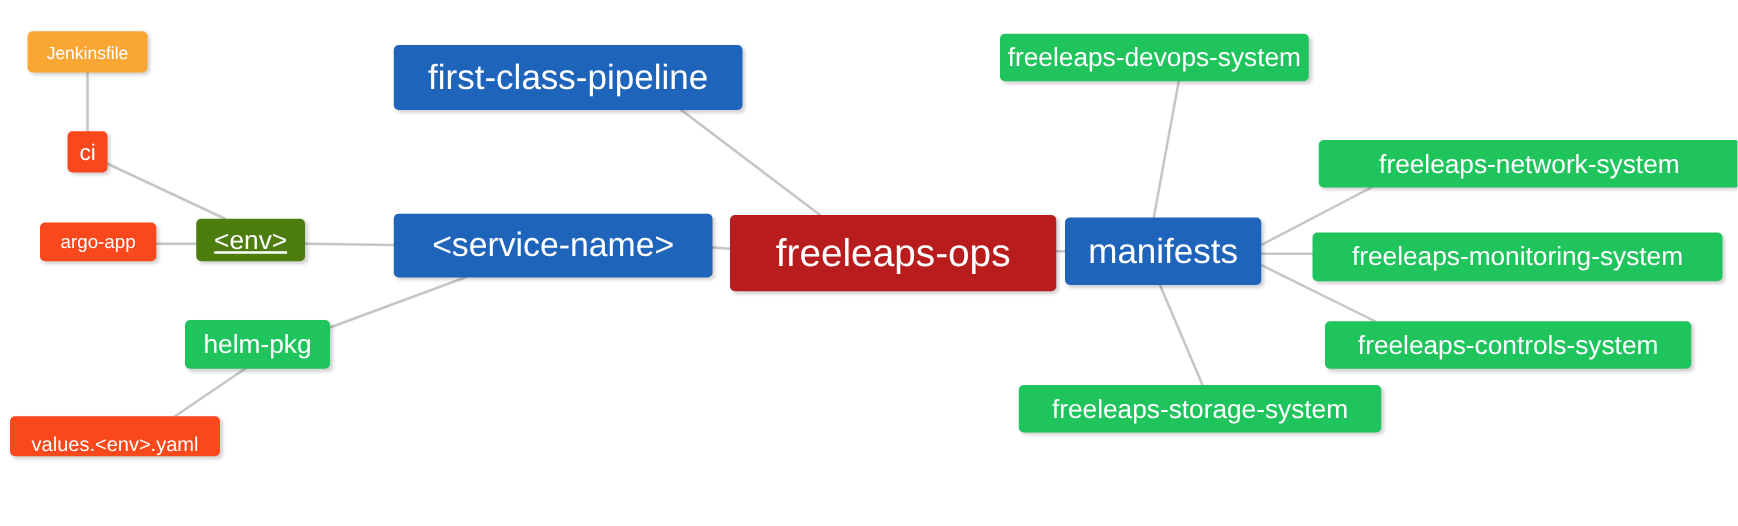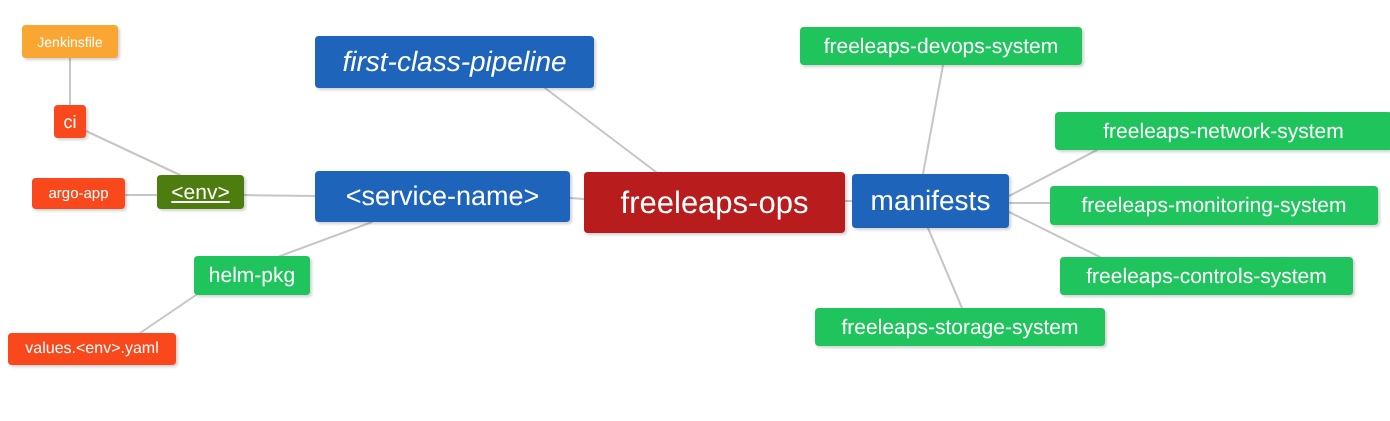--- a/index.html
+++ b/index.html
@@ -73,39 +73,39 @@
       </div>
       <div class="mm-node" style="left: 54px; top: 105px; width: 32px; height: 33px; background: rgb(249, 72, 27); font-size: 18px; color: rgb(255, 255, 255);">
         <span class="mm-label">ci</span>
       </div>
       <div class="mm-node" style="left: 32px; top: 178px; width: 93px; height: 31px; background: rgb(249, 72, 27); font-size: 15px; color: rgb(255, 255, 255);">
         <span class="mm-label">argo-app</span>
       </div>
       <div class="mm-node" style="left: 157px; top: 175px; width: 87px; height: 34px; background: #4d7c0f; font-size: 21px; color: rgb(255, 255, 255); text-decoration: underline;">
         <span class="mm-label">&lt;env&gt;</span>
       </div>
-      <div class="mm-node" style="left: 148px; top: 256px; width: 116px; height: 39px; background: rgb(32, 196, 93); font-size: 21px; color: rgb(255, 255, 255); margin-left: 46px;">
+      <div class="mm-node" style="left: 148px; top: 256px; width: 116px; height: 39px; background: rgb(32, 196, 93); font-size: 21px; color: rgb(255, 255, 255);">
         <span class="mm-label">helm-pkg</span>
       </div>
-      <div class="mm-node" style="left: 8px; top: 333px; width: 168px; height: 32px; background: rgb(249, 72, 27); font-size: 16px; color: rgb(255, 255, 255);">
+      <div class="mm-node" style="left: 8px; top: 333px; width: 168px; height: 32px; background: rgb(249, 72, 27); font-size: 16px; color: rgb(255, 255, 255); align-items: flex-end;">
         <span class="mm-label">values.&lt;env&gt;.yaml</span>
       </div>
-      <div class="mm-node" style="left: 315px; top: 36px; width: 279px; height: 52px; background: rgb(31, 100, 187); font-size: 28px; color: rgb(255, 255, 255); font-style: italic;">
+      <div class="mm-node" style="left: 315px; top: 36px; width: 279px; height: 52px; background: rgb(31, 100, 187); font-size: 28px; color: rgb(255, 255, 255);">
         <span class="mm-label">first-class-pipeline</span>
       </div>
       <div class="mm-node" style="left: 315px; top: 171px; width: 255px; height: 51px; background: rgb(31, 100, 187); font-size: 27px; color: #ffffff;">
         <span class="mm-label">&lt;service-name&gt;</span>
       </div>
       <div class="mm-node" style="left: 584px; top: 172px; width: 261px; height: 61px; background: #b91c1c; font-size: 31px; color: rgb(255, 255, 255);">
         <span class="mm-label">freeleaps-ops</span>
       </div>
       <div class="mm-node" style="left: 852px; top: 174px; width: 157px; height: 54px; background: rgb(31, 100, 187); font-size: 28px; color: rgb(255, 255, 255);">
         <span class="mm-label">manifests</span>
       </div>
-      <div class="mm-node" style="left: 800px; top: 27px; width: 282px; height: 38px; background: rgb(32, 196, 93); font-size: 21px; color: rgb(255, 255, 255);">
+      <div class="mm-node" style="left: 800px; top: 27px; width: 247px; height: 38px; background: rgb(32, 196, 93); font-size: 21px; color: rgb(255, 255, 255);">
         <span class="mm-label">freeleaps-devops-system</span>
       </div>
       <div class="mm-node" style="left: 1055px; top: 112px; width: 337px; height: 38px; background: rgb(32, 196, 93); font-size: 21px; color: rgb(255, 255, 255);">
         <span class="mm-label">freeleaps-network-system</span>
       </div>
       <div class="mm-node" style="left: 1050px; top: 186px; width: 328px; height: 39px; background: rgb(32, 196, 93); font-size: 21px; color: rgb(255, 255, 255);">
         <span class="mm-label">freeleaps-monitoring-system</span>
       </div>
       <div class="mm-node" style="left: 1060px; top: 257px; width: 293px; height: 38px; background: rgb(32, 196, 93); font-size: 21px; color: rgb(255, 255, 255);">
         <span class="mm-label">freeleaps-controls-system</span>

